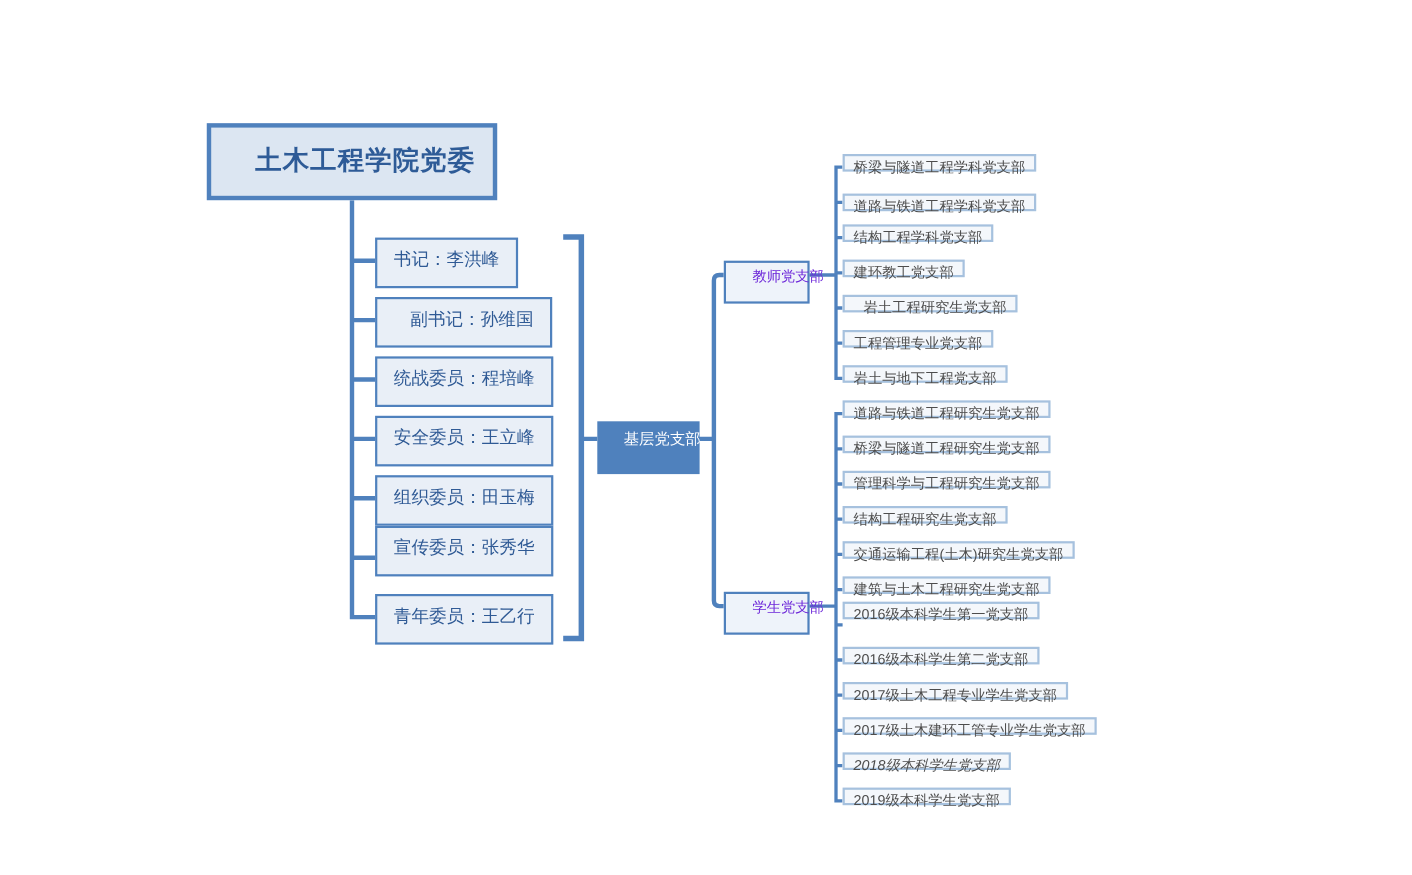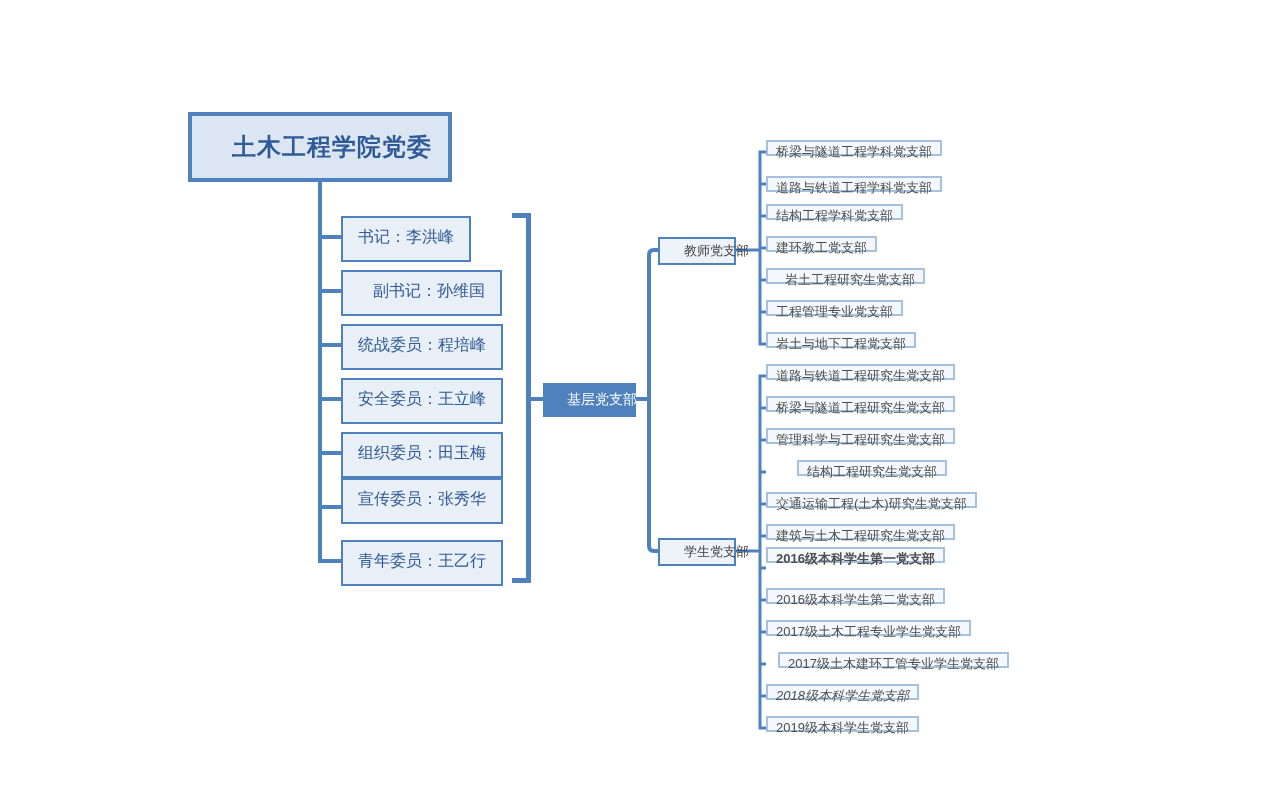--- a/index.html
+++ b/index.html
@@ -12,26 +12,26 @@
   .title{
     left:188px;top:112px;width:264px;height:70px;
     border:4px solid #4f81bd;background:#dce6f2;color:#2e5b97;
     font-size:24px;font-weight:bold;text-align:center;line-height:62px;letter-spacing:1px;
   }
   .member{
     left:341px;height:46px;border:2px solid #4f81bd;background:#e9eff7;
     color:#2f5a95;font-size:16px;line-height:38px;padding:0 15px;
   }
   .hub{
-    left:543px;top:383px;width:93px;height:34px;background:#4f81bd;
+    left:543px;top:383px;width:93px;height:48px;background:#4f81bd;
     color:#ffffff;font-size:14px;text-align:center;line-height:32px;
   }
   .branch{
-    left:658px;width:78px;height:28px;border:2px solid #4f81bd;background:#eef3fa;
-    color:#404040;font-size:13px;text-align:center;line-height:23px;
+    left:658px;width:78px;height:39px;border:2px solid #4f81bd;background:#eef3fa;
+    color:#6d28d9;font-size:13px;text-align:center;line-height:23px;
   }
   .leaf{
     left:766px;height:16px;border:2px solid #a6c1de;background:#f4f7fb;
     color:#4d4d4d;font-size:13px;line-height:20px;padding:0 8px;
   }
 </style>
 </head>
 <body>
 
 <div id="stage">
@@ -66,23 +66,23 @@
       <div class="node leaf" style="top: 140px;">桥梁与隧道工程学科党支部</div>
       <div class="node leaf" style="top: 156px; margin-top: 20px;">道路与铁道工程学科党支部</div>
       <div class="node leaf" style="top: 204px;">结构工程学科党支部</div>
       <div class="node leaf" style="top: 236px;">建环教工党支部</div>
       <div class="node leaf" style="top: 268px; padding-left: 17px;">岩土工程研究生党支部</div>
       <div class="node leaf" style="top: 300px;">工程管理专业党支部</div>
       <div class="node leaf" style="top: 332px;">岩土与地下工程党支部</div>
       <div class="node leaf" style="top: 364px;">道路与铁道工程研究生党支部</div>
       <div class="node leaf" style="top: 396px;">桥梁与隧道工程研究生党支部</div>
       <div class="node leaf" style="top: 428px;">管理科学与工程研究生党支部</div>
-      <div class="node leaf" style="top: 460px; margin-left: 31px;">结构工程研究生党支部</div>
+      <div class="node leaf" style="top: 460px;">结构工程研究生党支部</div>
       <div class="node leaf" style="top: 492px;">交通运输工程(土木)研究生党支部</div>
       <div class="node leaf" style="top: 524px;">建筑与土木工程研究生党支部</div>
-      <div class="node leaf" style="top: 547px; font-weight: bold;">2016级本科学生第一党支部</div>
+      <div class="node leaf" style="top: 547px;">2016级本科学生第一党支部</div>
       <div class="node leaf" style="top: 588px;">2016级本科学生第二党支部</div>
       <div class="node leaf" style="top: 620px;">2017级土木工程专业学生党支部</div>
-      <div class="node leaf" style="top: 652px; margin-left: 12px;">2017级土木建环工管专业学生党支部</div>
+      <div class="node leaf" style="top: 652px;">2017级土木建环工管专业学生党支部</div>
       <div class="node leaf" style="top: 684px; font-style: italic;">2018级本科学生党支部</div>
       <div class="node leaf" style="top: 716px;">2019级本科学生党支部</div>
     </div>
 </div>
 
 </body></html>

